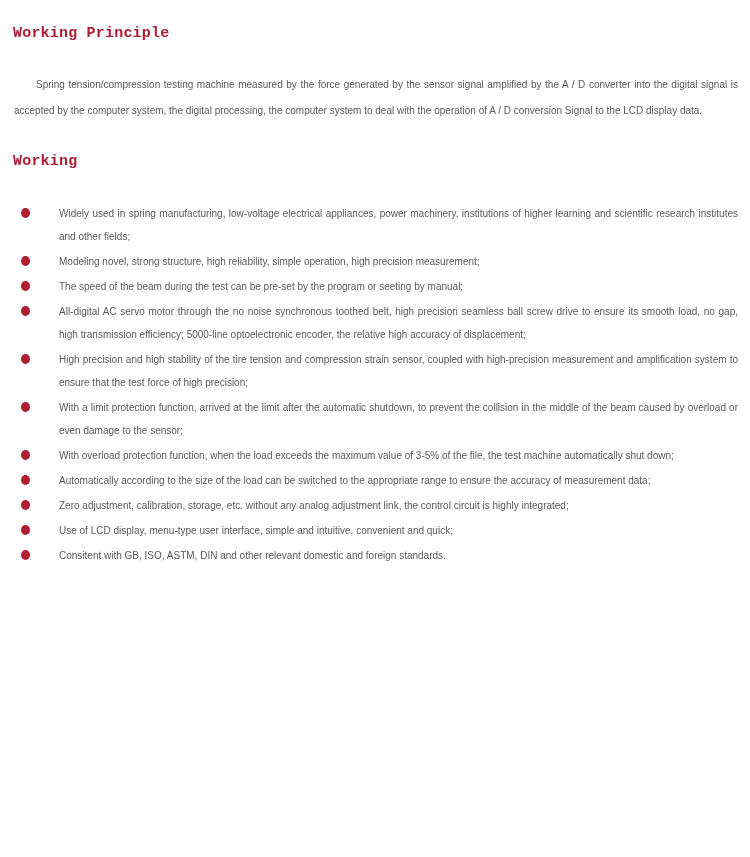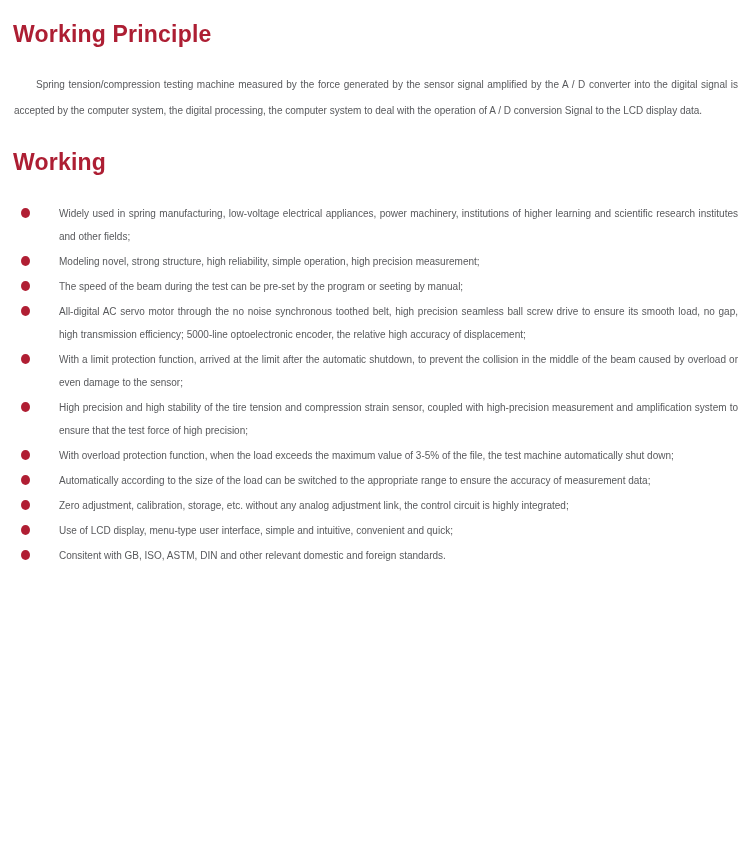--- a/index.html
+++ b/index.html
@@ -10,23 +10,23 @@
   }
   .page {
     width: 750px;
     height: 857px;
     background: #ffffff;
     padding: 14px 12px 20px 13px;
     overflow: hidden;
     font-family: "Liberation Sans", sans-serif;
   }
   .section-title {
-    font-family: Liberation Sans, sans-serif;
+    font-family: Liberation Mono, monospace;
     font-weight: bold;
-    font-size: 23px;
+    font-size: 15px;
     line-height: 28px;
     color: #AD1E33;
     margin: 0;
     letter-spacing: 0.2px;
   }
   .wp-title { margin-top: 6px; }
   .features-title { margin-top: 24px; }
   .body-paragraph {
     margin: 24px 0 0 1px;
     width: 724px;
@@ -69,22 +69,22 @@
 
   <p class="body-paragraph">Spring tension/compression testing machine measured by the force generated by the sensor signal amplified by the A / D converter into the digital signal is accepted by the computer system, the digital processing, the computer system to deal with the operation of A / D conversion Signal to the LCD display data.</p>
 
   <h2 class="section-title features-title">Working</h2>
 
   <ul class="features-list">
     <li class="feature-item"><span class="bullet"></span><span>Widely used in spring manufacturing, low-voltage electrical appliances, power machinery, institutions of higher learning and scientific research institutes and other fields;</span></li>
     <li class="feature-item"><span class="bullet"></span><span>Modeling novel, strong structure, high reliability, simple operation, high precision measurement;</span></li>
     <li class="feature-item"><span class="bullet"></span><span>The speed of the beam during the test can be pre-set by the program or seeting by manual;</span></li>
     <li class="feature-item"><span class="bullet"></span><span>All-digital AC servo motor through the no noise synchronous toothed belt, high precision seamless ball screw drive to ensure its smooth load, no gap, high transmission efficiency; 5000-line optoelectronic encoder, the relative high accuracy of displacement;</span></li>
+    <li class="feature-item"><span class="bullet"></span><span>High precision and high stability of the tire tension and compression strain sensor, coupled with high-precision measurement and amplification system to ensure that the test force of high precision;</span></li>
     <li class="feature-item"><span class="bullet"></span><span>With a limit protection function, arrived at the limit after the automatic shutdown, to prevent the collision in the middle of the beam caused by overload or even damage to the sensor;</span></li>
-    <li class="feature-item"><span class="bullet"></span><span>High precision and high stability of the tire tension and compression strain sensor, coupled with high-precision measurement and amplification system to ensure that the test force of high precision;</span></li>
     <li class="feature-item"><span class="bullet"></span><span>With overload protection function, when the load exceeds the maximum value of 3-5% of the file, the test machine automatically shut down;</span></li>
     <li class="feature-item"><span class="bullet"></span><span>Automatically according to the size of the load can be switched to the appropriate range to ensure the accuracy of measurement data;</span></li>
     <li class="feature-item"><span class="bullet"></span><span>Zero adjustment, calibration, storage, etc. without any analog adjustment link, the control circuit is highly integrated;</span></li>
     <li class="feature-item"><span class="bullet"></span><span>Use of LCD display, menu-type user interface, simple and intuitive, convenient and quick;</span></li>
     <li class="feature-item"><span class="bullet"></span><span>Consitent with GB, ISO, ASTM, DIN and other relevant domestic and foreign standards.</span></li>
   </ul>
 
 </div>
 
 </body></html>

